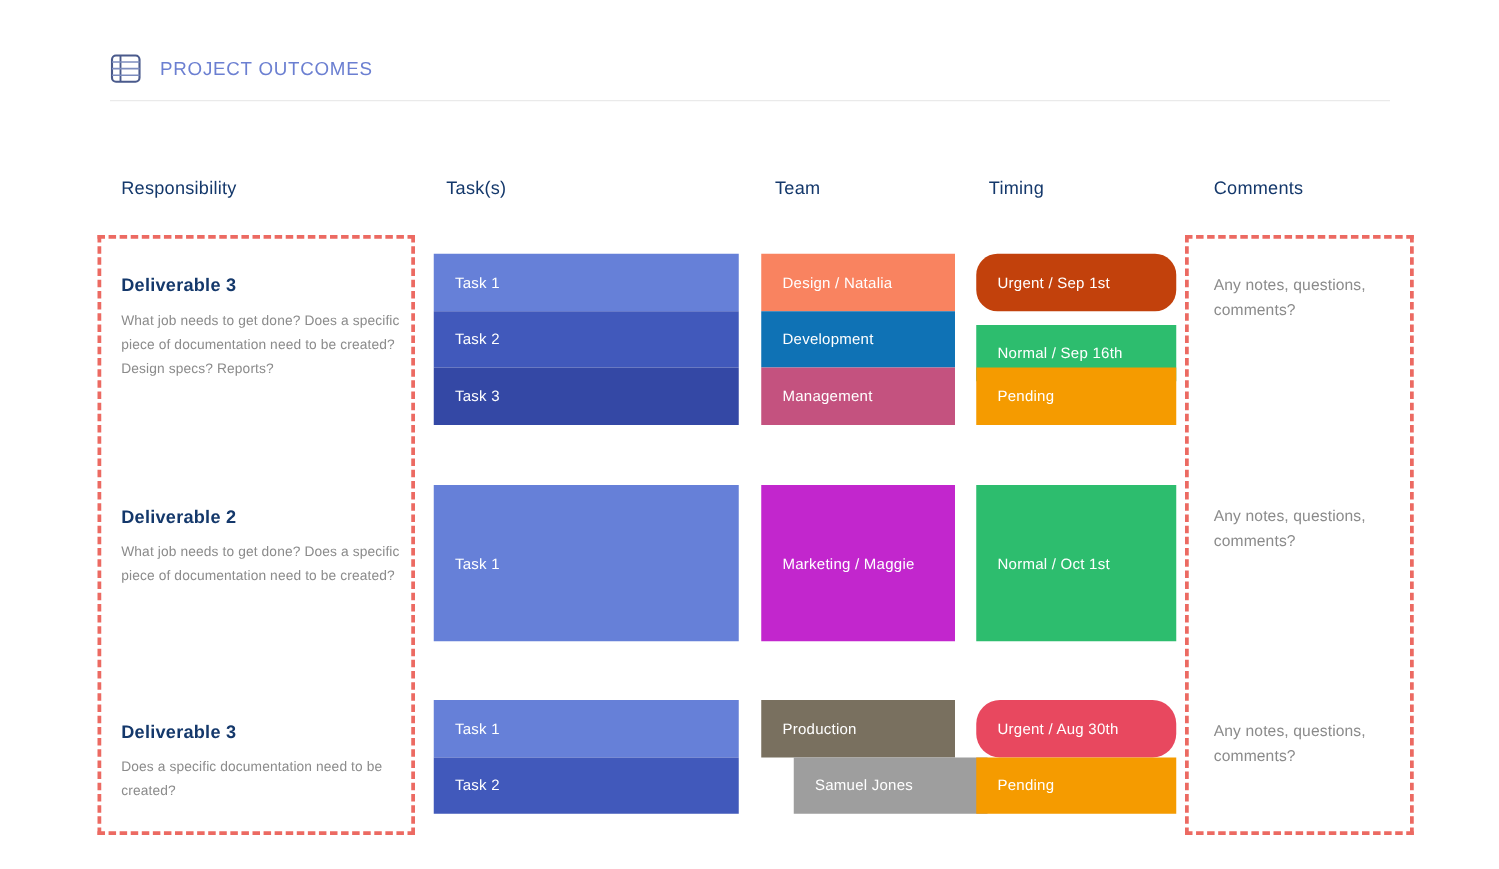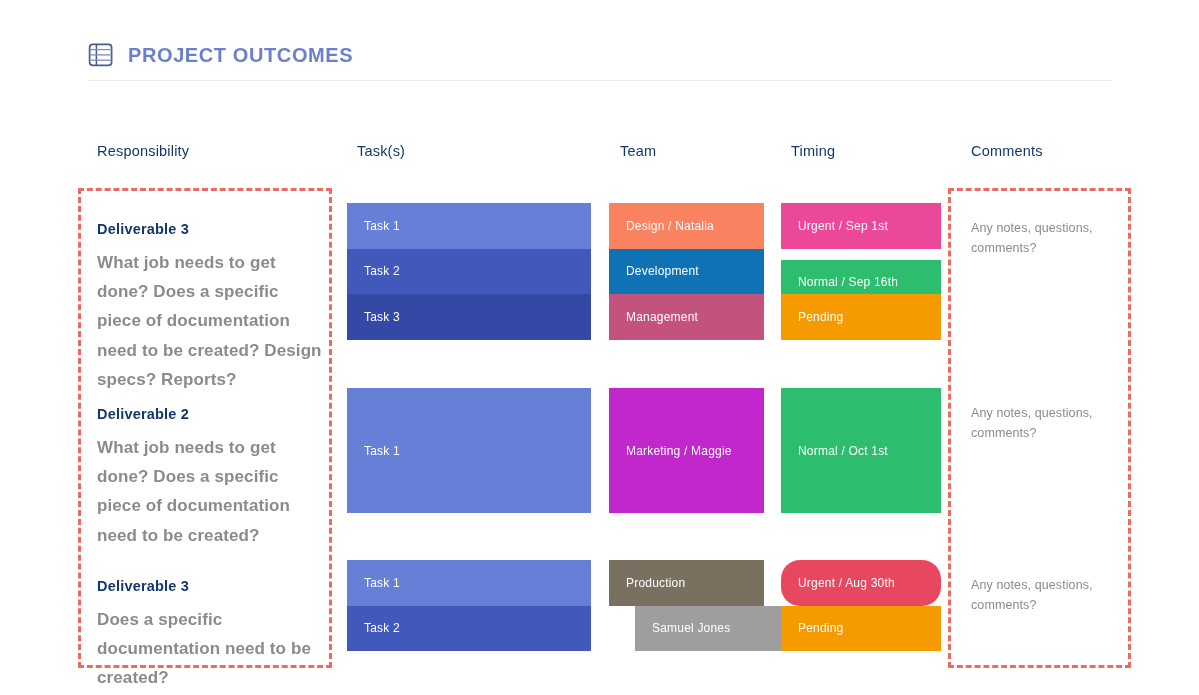--- a/index.html
+++ b/index.html
@@ -27,24 +27,24 @@
     align-items: center;
     gap: 14px;
   }
   .table-icon {
     width: 26px;
     height: 26px;
     flex: 0 0 auto;
     display: block;
   }
   .page-title {
-    font-size: 20px;
+    font-size: 15px;
     letter-spacing: 0.6px;
     color: #6b7fd1;
-    font-weight: 700;
+    font-weight: 400;
     white-space: nowrap;
   }
   .header-rule {
     position: absolute;
     left: 88px;
     top: 80px;
     width: 1024px;
     height: 1px;
     background: #eaeaea;
   }
@@ -108,25 +108,24 @@
   }
   .resp-title {
     font-size: 14.5px;
     font-weight: bold;
     color: #14386b;
     letter-spacing: 0.2px;
     margin-bottom: 11px;
     white-space: nowrap;
   }
   .resp-desc {
-    font-size: 17px;
+    font-size: 11px;
     line-height: 1.72;
     color: #8b8b8b;
     letter-spacing: 0.1px;
-    font-weight: bold;
   }
 
   
   .comment-cell {
     position: absolute;
     left: 971px;
     width: 145px;
     font-size: 12.5px;
     line-height: 1.62;
     color: #8b8b8b;
@@ -177,21 +176,21 @@
     <div class="resp-cell" style="top: 221px;">
       <div class="resp-title">Deliverable 3</div>
       <div class="resp-desc">What job needs to get done? Does a specific piece of documentation need to be created? Design specs? Reports?</div>
     </div>
     <div class="block center-v" style="left: 347px; width: 244px; top: 203px; height: 45.6667px; background: rgb(102, 128, 216);">Task 1</div>
     <div class="block center-v" style="left: 347px; width: 244px; top: 248.667px; height: 45.6667px; background: rgb(65, 89, 187);">Task 2</div>
     <div class="block center-v" style="left: 347px; width: 244px; top: 294.333px; height: 45.6667px; background: rgb(52, 72, 165);">Task 3</div>
     <div class="block center-v" style="left: 609px; width: 155px; top: 203px; height: 45.6667px; background: rgb(249, 131, 96);">Design / Natalia</div>
     <div class="block center-v" style="left: 609px; width: 155px; top: 248.667px; height: 45.6667px; background: rgb(15, 114, 181);">Development</div>
     <div class="block center-v" style="left: 609px; width: 155px; top: 294.333px; height: 45.6667px; background: rgb(196, 82, 127);">Management</div>
-    <div class="block center-v" style="left: 781px; width: 160px; top: 203px; height: 45.6667px; background: #ec4899;">Urgent / Sep 1st</div>
+    <div class="block center-v" style="left: 781px; width: 160px; top: 203px; height: 45.6667px; background: #c2410c; border-radius: 17px;">Urgent / Sep 1st</div>
     <div class="block center-v" style="left: 781px; width: 160px; top: 248.667px; height: 45.6667px; background: rgb(45, 189, 110); margin-top: 11px;">Normal / Sep 16th</div>
     <div class="block center-v" style="left: 781px; width: 160px; top: 294.333px; height: 45.6667px; background: rgb(245, 155, 0);">Pending</div>
     <div class="comment-cell" style="top: 218px;">Any notes, questions, comments?</div>
     <div class="resp-cell" style="top: 406px;">
       <div class="resp-title">Deliverable 2</div>
       <div class="resp-desc">What job needs to get done? Does a specific piece of documentation need to be created?</div>
     </div>
     <div class="block center-v" style="left: 347px; width: 244px; top: 388px; height: 125px; background: rgb(102, 128, 216);">Task 1</div>
     <div class="block center-v" style="left: 609px; width: 155px; top: 388px; height: 125px; background: rgb(194, 38, 205);">Marketing / Maggie</div>
     <div class="block center-v" style="left: 781px; width: 160px; top: 388px; height: 125px; background: rgb(45, 189, 110);">Normal / Oct 1st</div>

